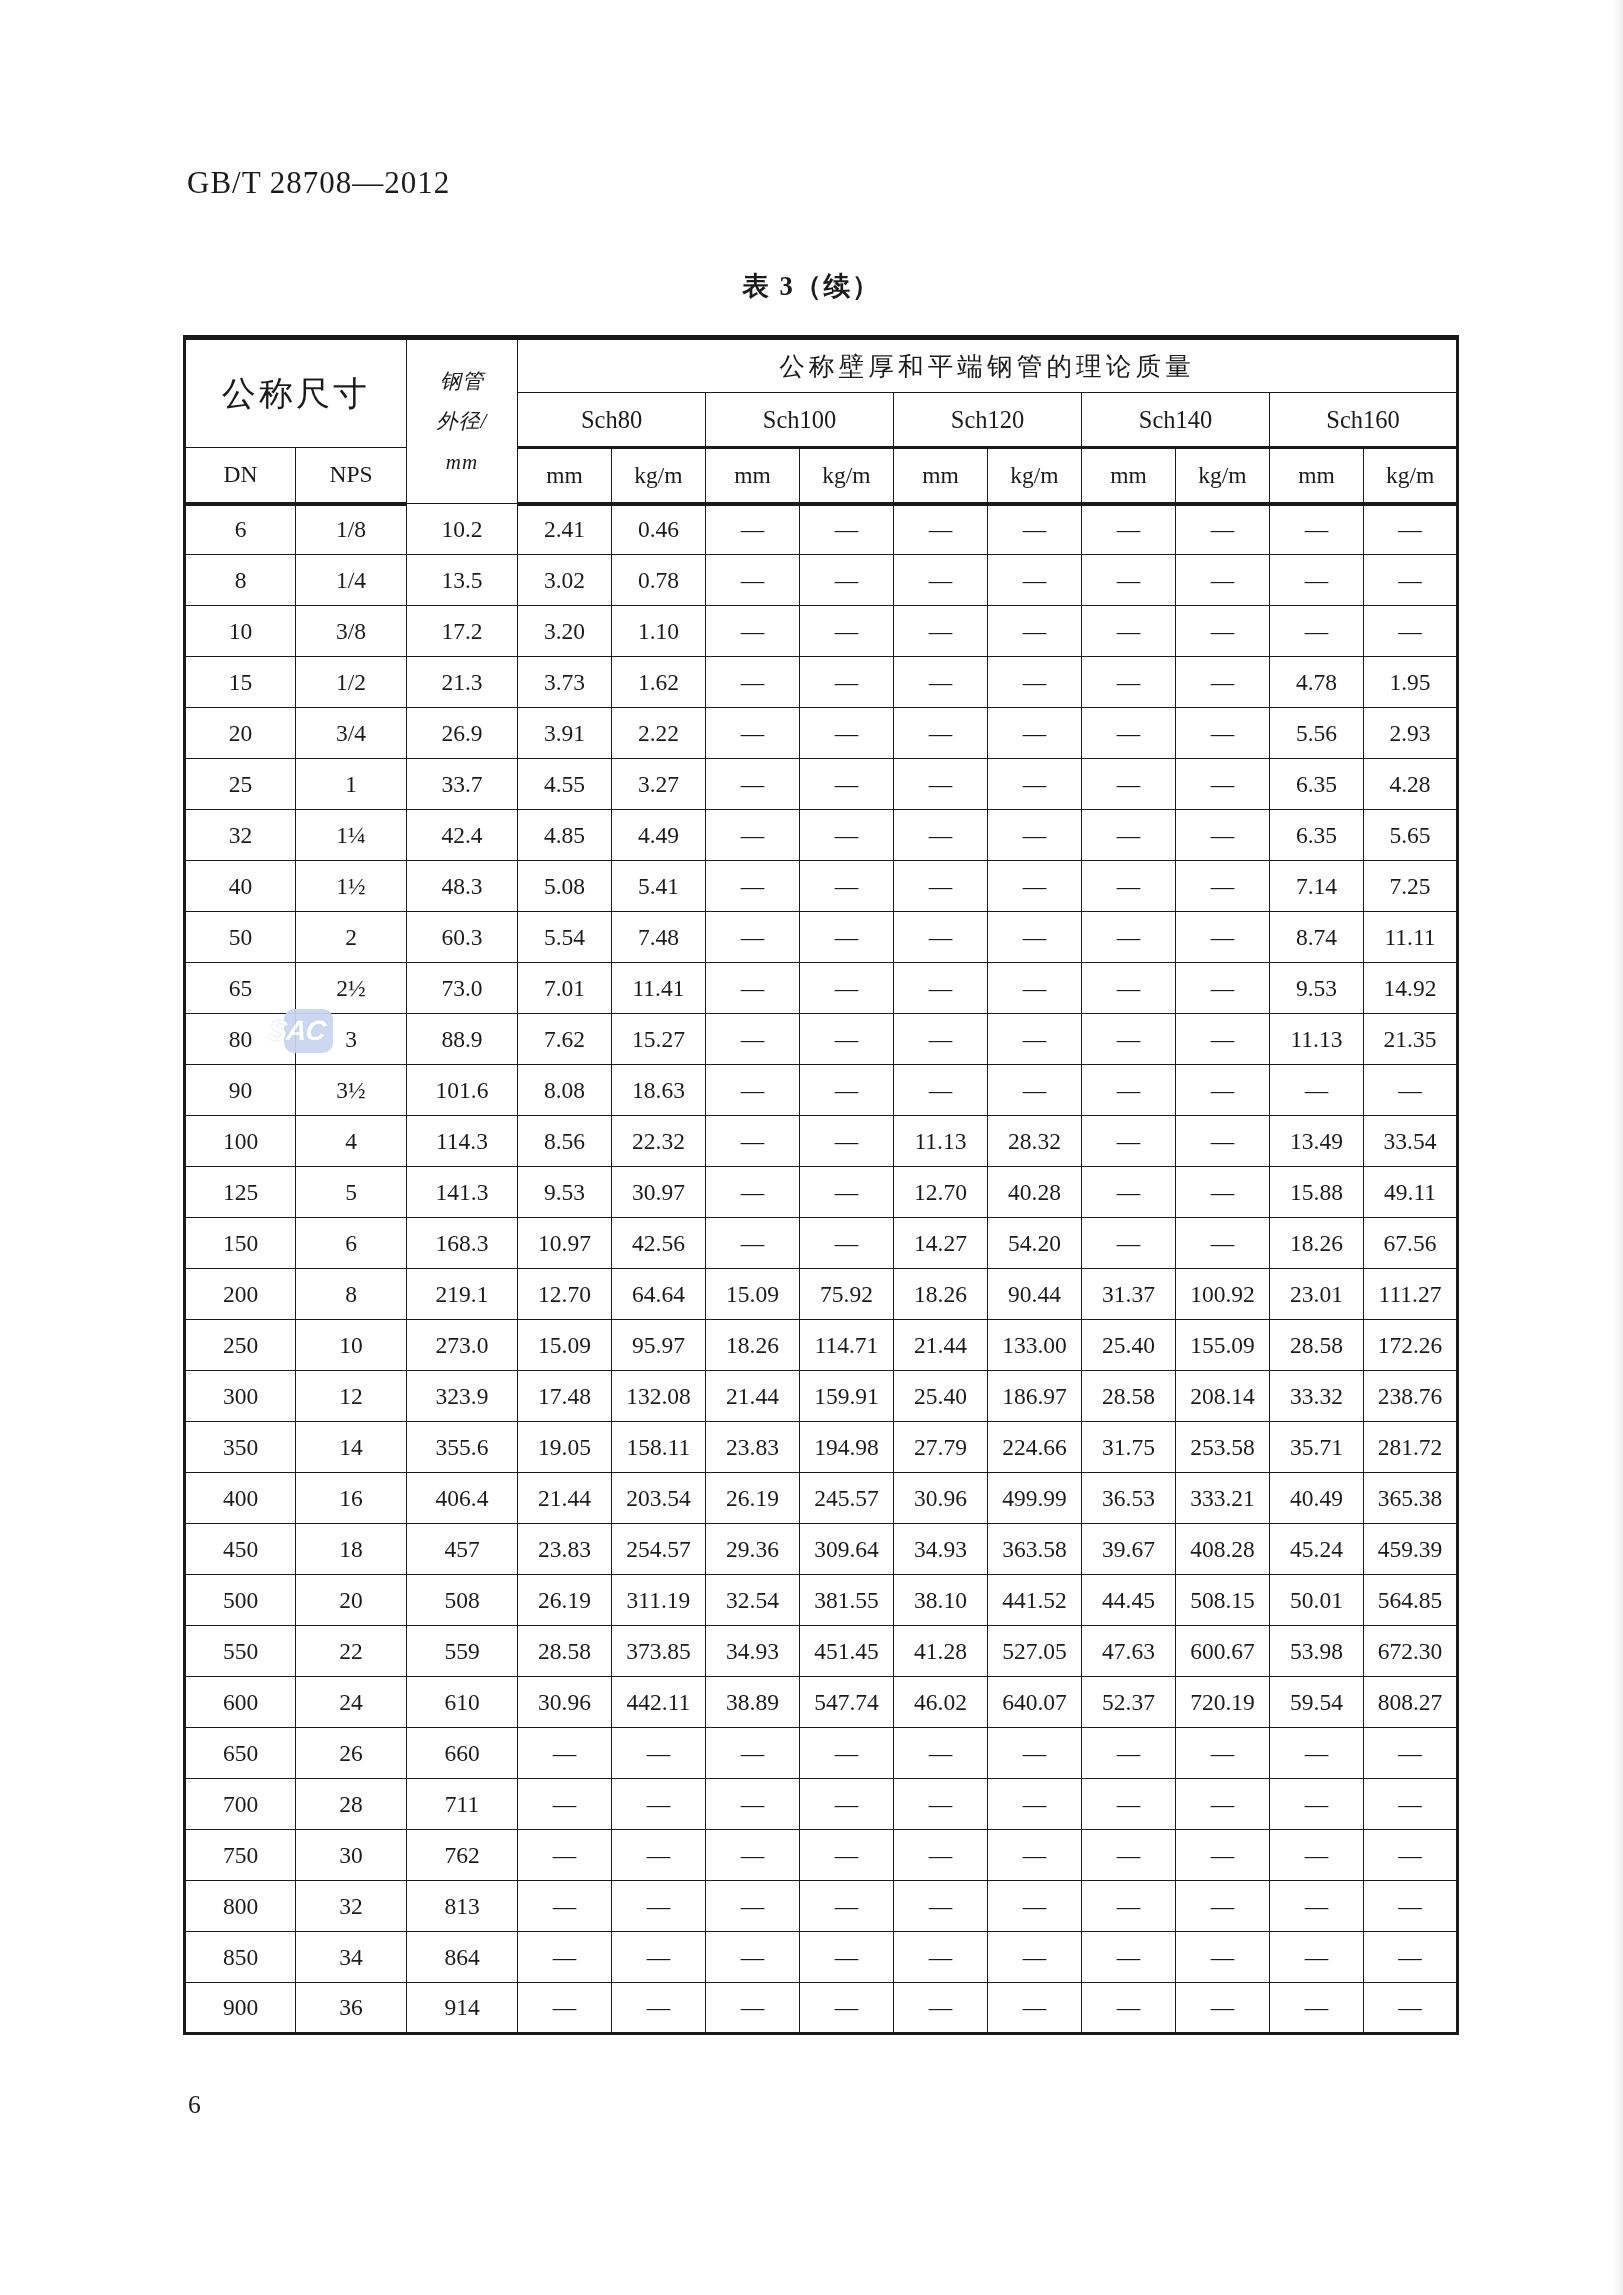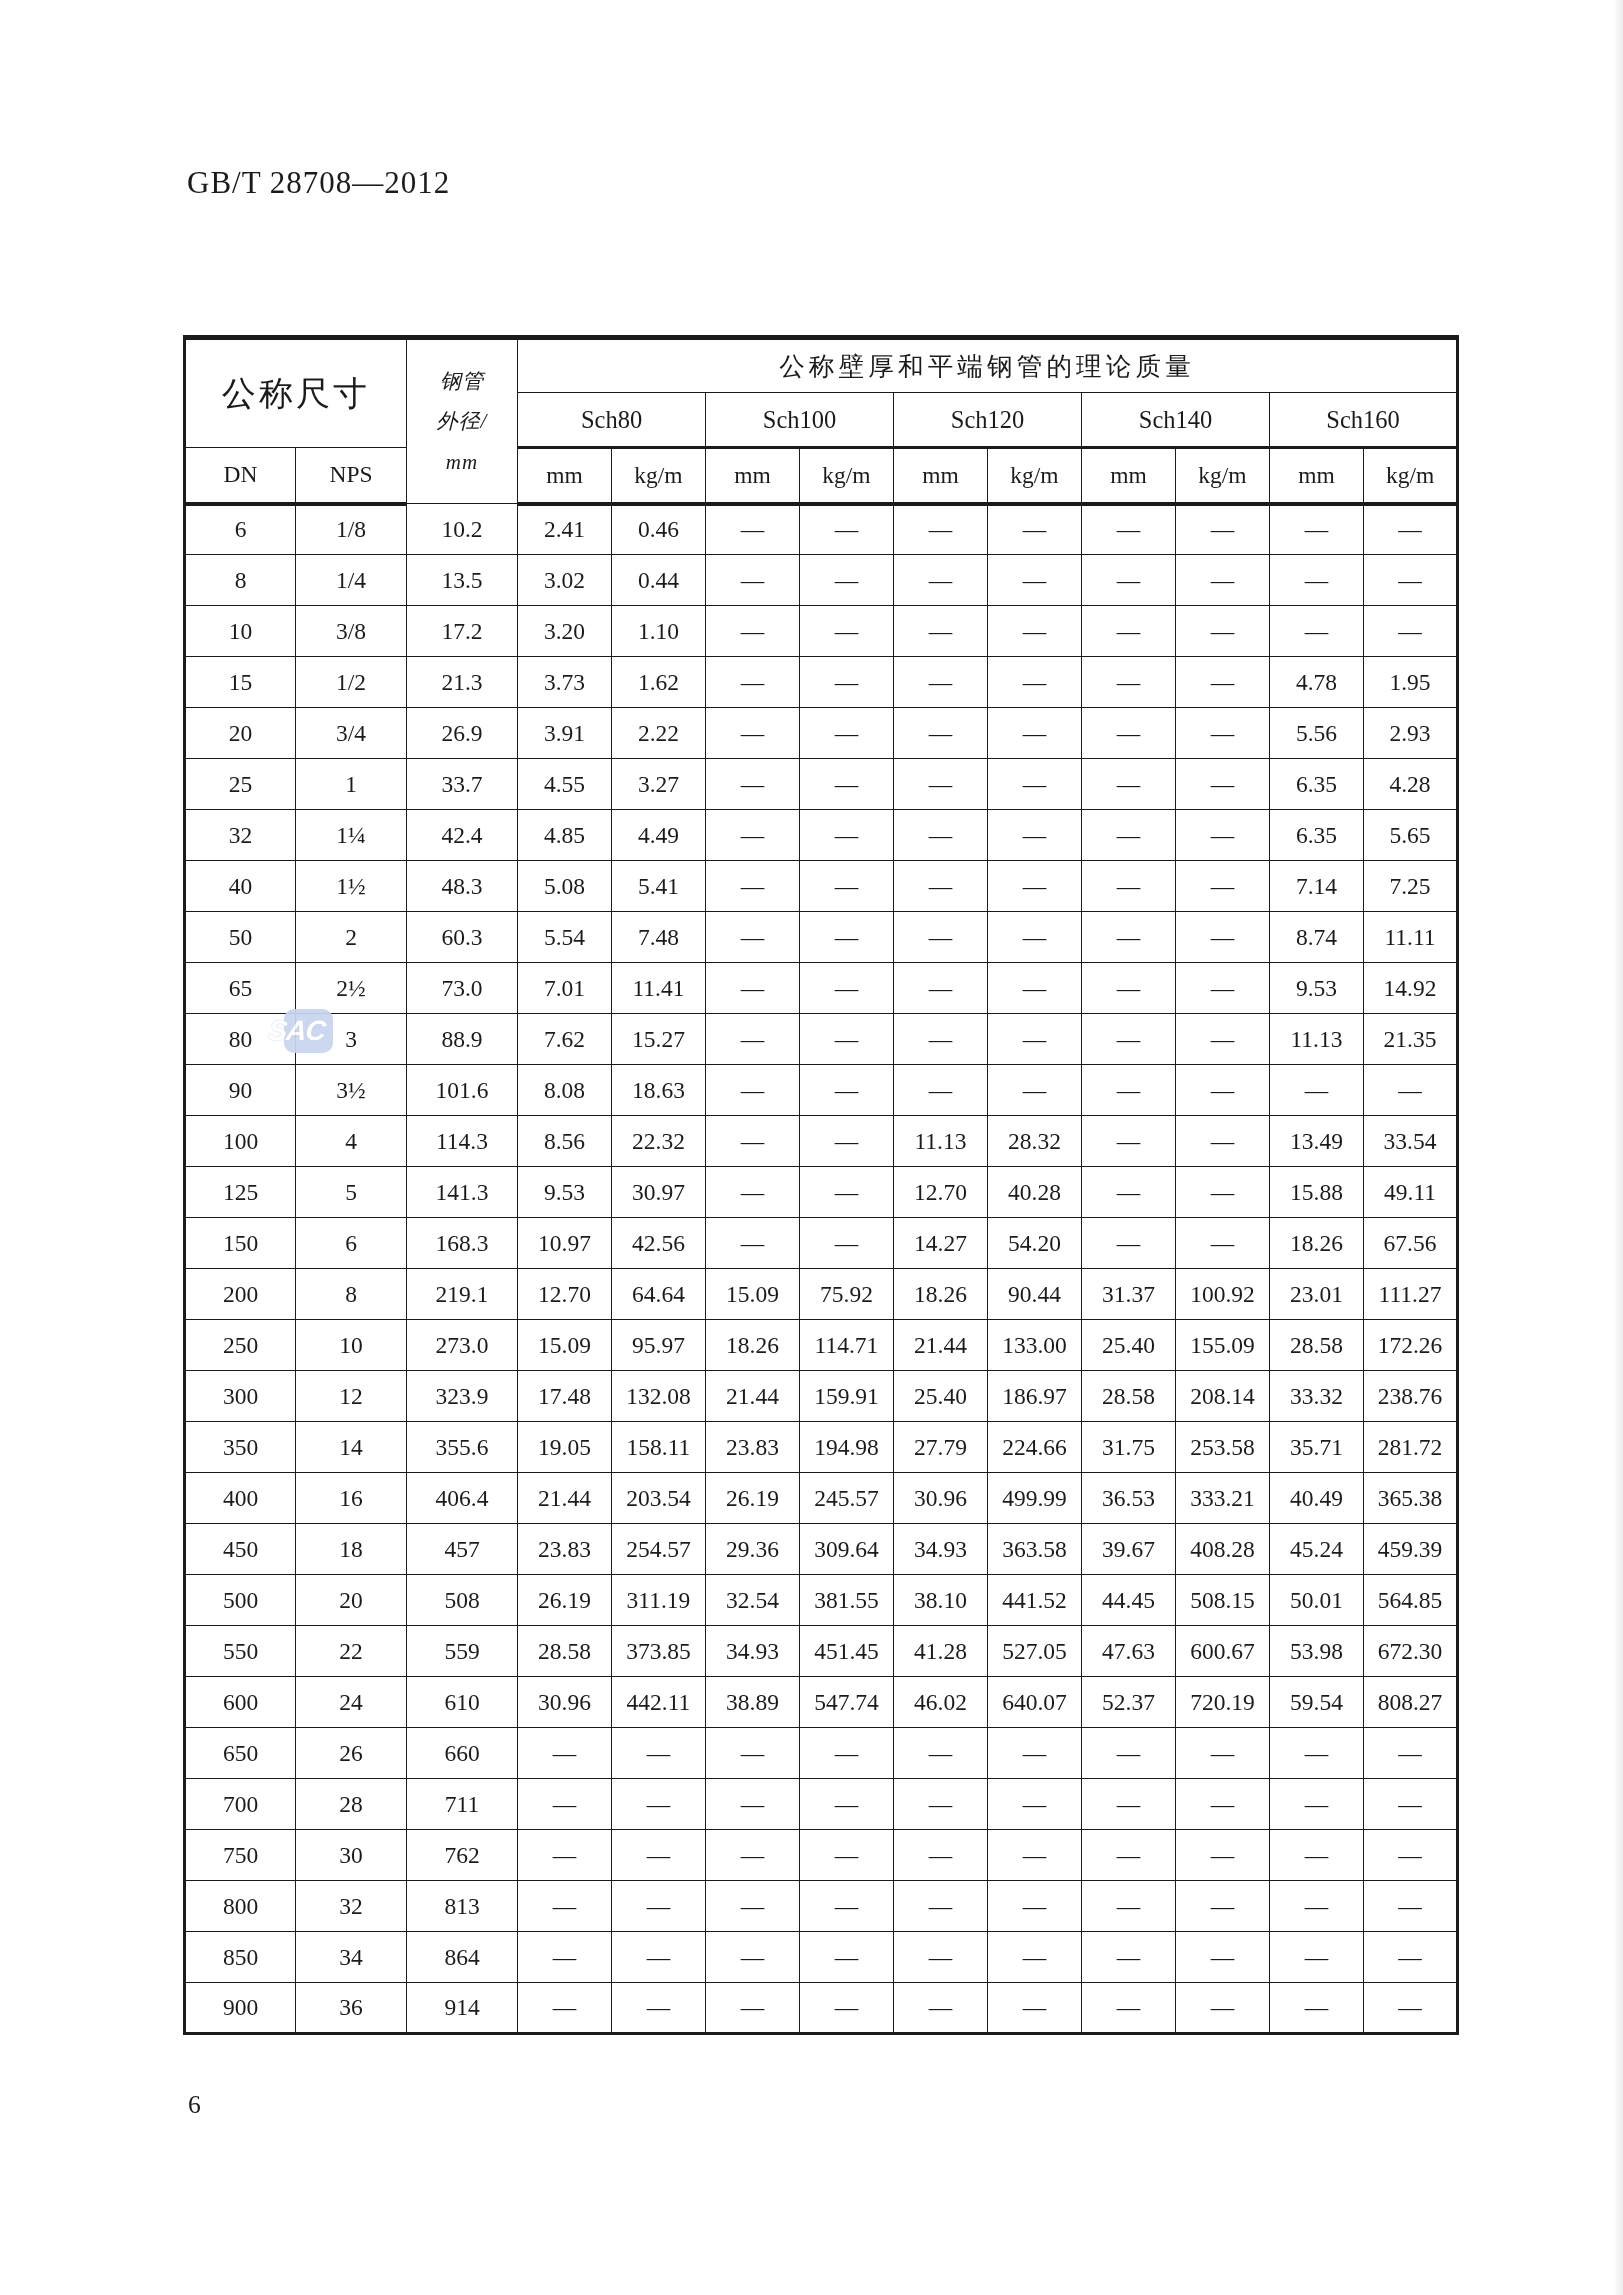--- a/index.html
+++ b/index.html
@@ -74,20 +74,21 @@
     font-size:25.6px;
   }
 </style>
 </head>
 <body>
 
 <div class="page">
 
   <div class="doc-number">GB/T 28708—2012</div>
 
+  <div class="table-caption">表 3（续）</div>
 
   <table class="pipe">
     <colgroup>
       <col class="c-base">
         <col class="c-base">
         <col class="c-base">
       <col class="c-sch">
         <col class="c-sch">
         <col class="c-sch">
         <col class="c-sch">
@@ -144,21 +145,21 @@
           <td>—</td>
           <td>—</td>
           <td>—</td>
           <td>—</td>
         </tr>
         <tr>
           <td>8</td>
           <td>1/4</td>
           <td>13.5</td>
           <td>3.02</td>
-          <td>0.44</td>
+          <td>0.78</td>
           <td>—</td>
           <td>—</td>
           <td>—</td>
           <td>—</td>
           <td>—</td>
           <td>—</td>
           <td>—</td>
           <td>—</td>
         </tr>
         <tr>

